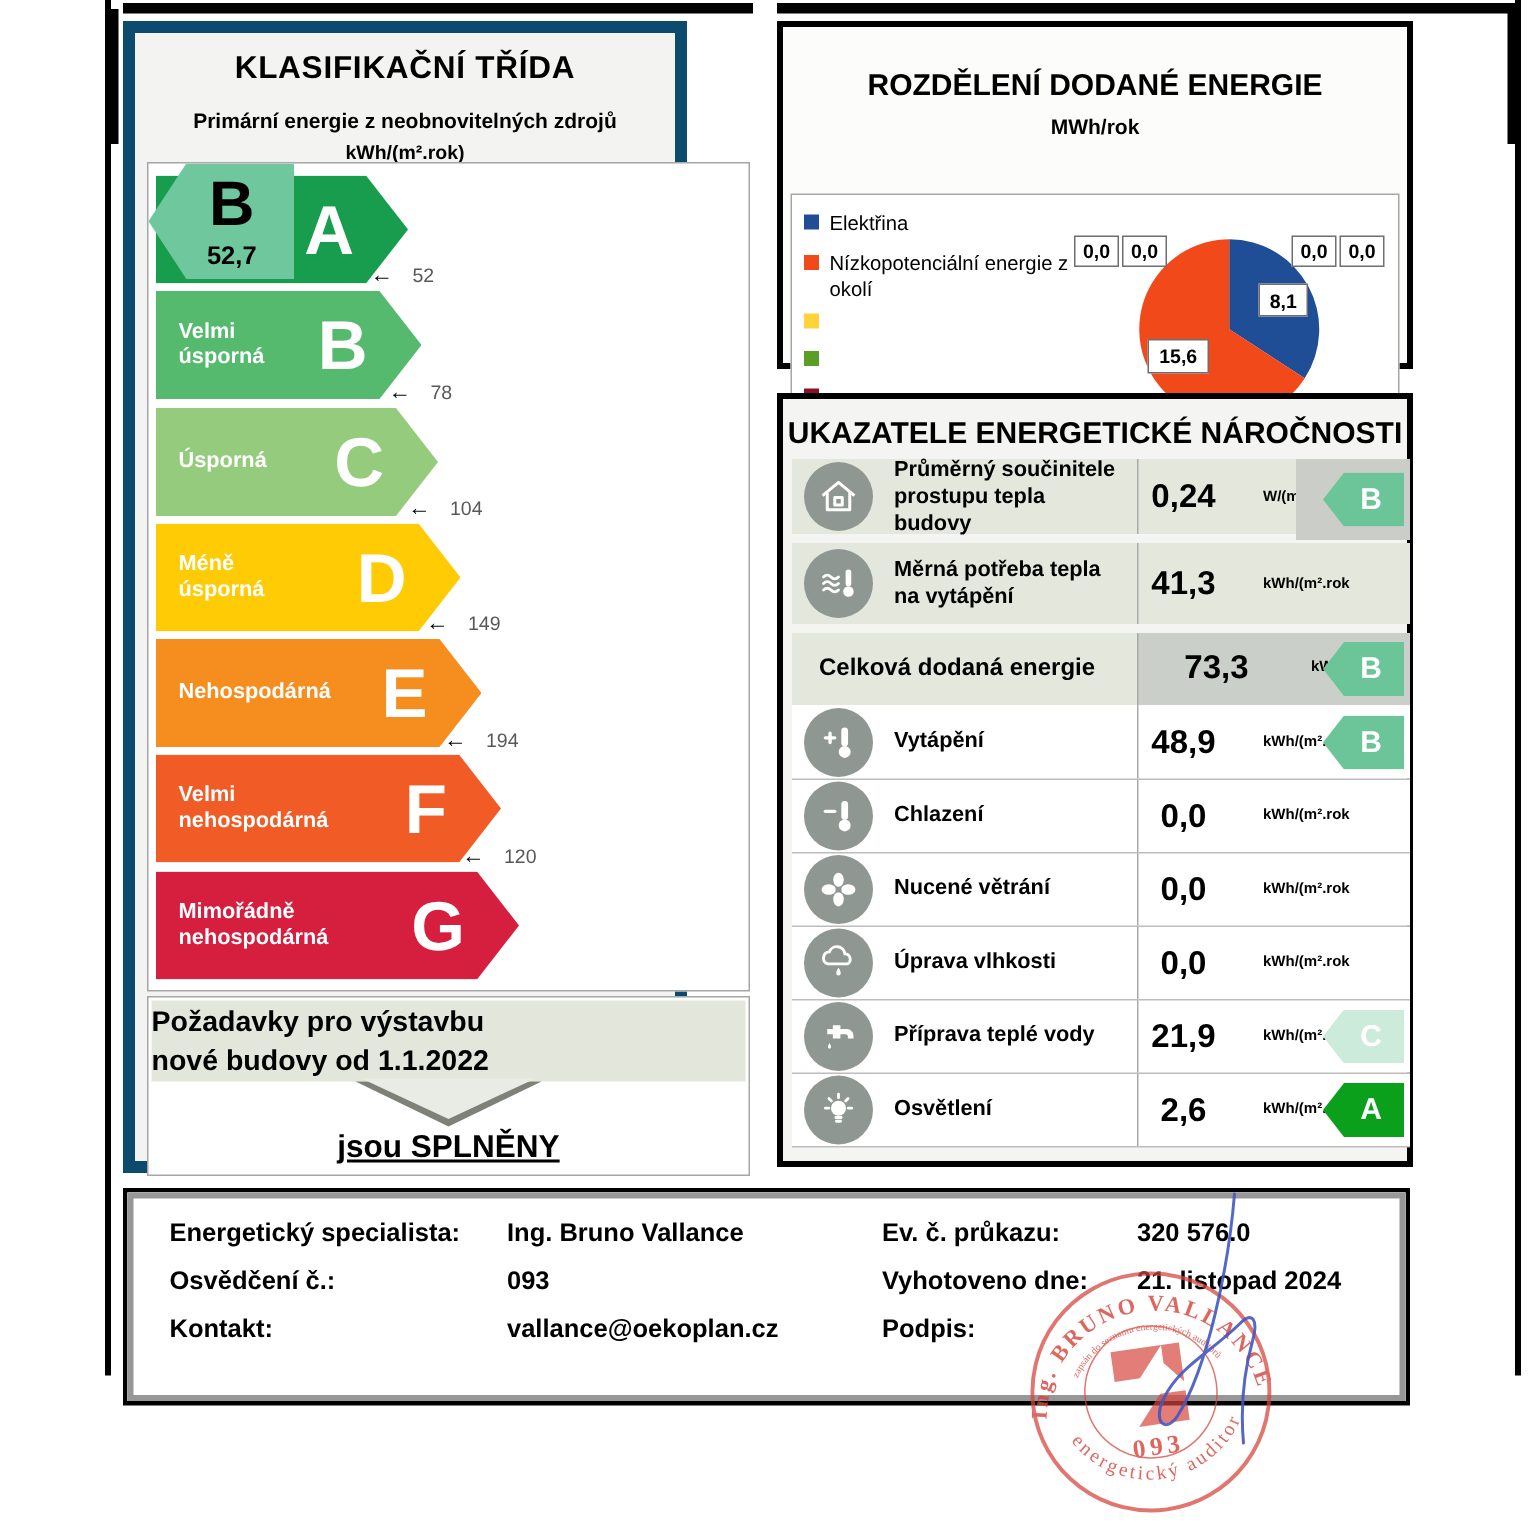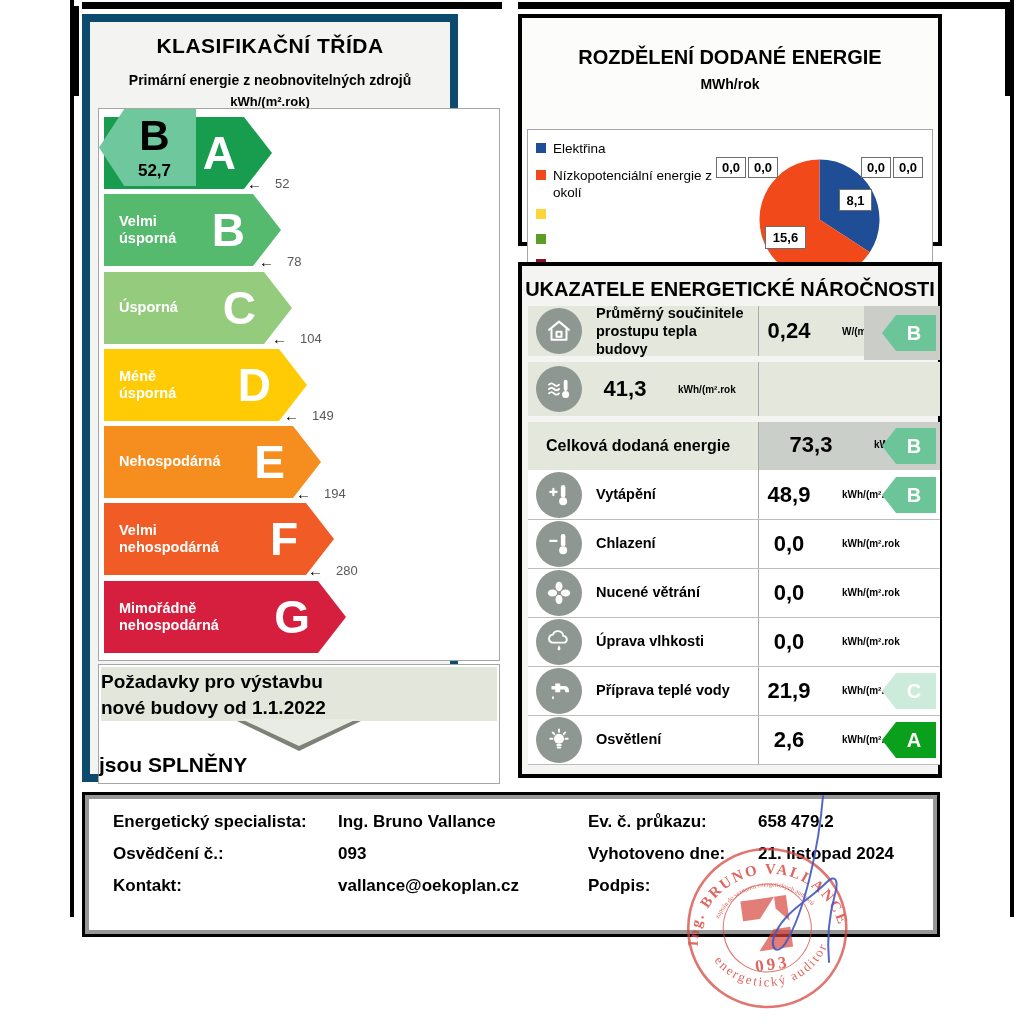--- a/index.html
+++ b/index.html
@@ -24,21 +24,21 @@
   .threshold .num{margin-left:13px;color:#595959;}
   #current-arrow{left:313px;top:102px;width:97px;height:77px;
                  clip-path:polygon(0 50%,26% 0,100% 0,100% 100%,26% 100%);
                  display:flex;flex-direction:column;align-items:center;justify-content:center;color:#000;}
   #current-letter{font-size:42px;font-weight:bold;line-height:1;margin-left:14px;}
   #current-value{font-size:17px;font-weight:bold;margin-top:4px;margin-left:14px;}
   #req-box{left:8px;top:642px;width:402px;height:120px;background:#fff;border:1px solid #A6A6A6;box-sizing:border-box;}
   #req-gray{position:absolute;left:2px;top:2px;width:396px;height:54px;background:#E3E7DB;
             font-weight:bold;font-size:19px;line-height:26px;padding-top:2px;box-sizing:border-box;}
   .tri{position:absolute;width:0;height:0;}
-  #req-result{position:absolute;left:0;top:88px;width:100%;text-align:left;font-weight:bold;font-size:21px;}
+  #req-result{position:absolute;left:0;top:88px;width:100%;text-align:center;font-weight:bold;font-size:21px;text-decoration:underline;}
   
   #pie-panel{left:518px;top:14px;width:424px;height:232px;border:4px solid #000;background:#FCFCFB;box-sizing:border-box;}
   #pie-title{top:28px;font-size:20px;}
   #pie-unit{top:58px;font-size:14px;font-weight:bold;}
   #pie-box{left:5px;top:80px;width:406px;height:140px;background:#fff;border:1px solid #A6A6A6;box-sizing:border-box;margin-top:31px;}
   .legend-item{position:absolute;display:flex;font-size:13.5px;line-height:17px;}
   .legend-swatch{width:10px;height:10px;margin:3px 7px 0 0;flex:none;}
   .legend-text{width:160px;}
   .val-box{position:absolute;border:1px solid #6E6E6E;background:#fff;font-size:13px;font-weight:bold;
            display:flex;align-items:center;justify-content:center;z-index:5;}
@@ -128,21 +128,21 @@
       <div class="threshold" style="left:185px;top:298px;">
           <span class="glyph">←</span>
           <span class="num">149</span>
         </div>
       <div class="threshold" style="left:197px;top:376px;">
           <span class="glyph">←</span>
           <span class="num">194</span>
         </div>
       <div class="threshold" style="left:209px;top:453px;">
           <span class="glyph">←</span>
-          <span class="num">280</span>
+          <span class="num">120</span>
         </div>
 
       <div id="current-arrow" style="background-color: rgb(111, 199, 158);">
         <div id="current-letter">B</div>
         <div id="current-value">52,7</div>
       </div>
     </div>
 
     <div class="abs" id="req-box">
       <div id="req-gray">
@@ -217,20 +217,21 @@
     <div class="ind-row rowbg" style="top:96px;height:54px;">
       <span class="icon-circle">
         <svg width="30" height="30" viewBox="0 0 24 24" fill="none" stroke="#fff" stroke-width="1.5" stroke-linecap="round">
             <path d="M4 8.5 q2 -2 4 0 t4 0"></path>
             <path d="M4 12 q2 -2 4 0 t4 0"></path>
             <path d="M4 15.5 q2 -2 4 0 t4 0"></path>
             <rect x="15.8" y="4.5" width="3" height="9" rx="1.5" fill="#fff" stroke="none"></rect>
             <circle cx="17.3" cy="16.3" r="2.8" fill="#fff" stroke="none"></circle>
           </svg>
       </span>
+      <div class="ind-label">Měrná potřeba tepla na vytápění</div>
       <div class="ind-value">41,3</div>
       <div class="ind-unit">kWh/(m².rok</div>
       <div class="vdiv"></div>
     </div>
 
     <div class="ind-row" style="top:156px;height:48px;background:#E4E8DC;">
       <div class="ind-label" style="width:196px;font-size:16px;padding-left:18px;">Celková dodaná energie</div>
       <div style="position:absolute;left:230px;top:0;right:0;bottom:0;background:#CBCFC9;"></div>
       <div class="ind-value" style="position:absolute;left:240px;top:10px;">73,3</div>
       <div class="ind-unit" style="position:absolute;left:336px;top:17px;">kWh/(m².rok</div>
@@ -335,21 +336,21 @@
 
   <div id="footer" class="abs">
     <div id="footer-inner">
       <div class="f-label" style="left:24px;top:13px;">Energetický specialista:</div>
       <div class="f-label" style="left:249px;top:13px;">Ing. Bruno Vallance</div>
       <div class="f-label" style="left:24px;top:45px;">Osvědčení č.:</div>
       <div class="f-label" style="left:249px;top:45px;">093</div>
       <div class="f-label" style="left:24px;top:77px;">Kontakt:</div>
       <div class="f-label" style="left:249px;top:77px;">vallance@oekoplan.cz</div>
       <div class="f-label" style="left:499px;top:13px;">Ev. č. průkazu:</div>
-      <div class="f-label" style="left:669px;top:13px;">658 479.2</div>
+      <div class="f-label" style="left:669px;top:13px;">320 576.0</div>
       <div class="f-label" style="left:499px;top:45px;">Vyhotoveno dne:</div>
       <div class="f-label" style="left:669px;top:45px;">21. listopad 2024</div>
       <div class="f-label" style="left:499px;top:77px;">Podpis:</div>
     </div>
   </div>
 
   <svg id="stamp-svg" width="214" height="196" viewBox="0 0 214 196">
     <g stroke="#D8453C" fill="none" opacity="0.9">
       <circle cx="107" cy="100" r="79" stroke-width="2.6"></circle>
       <circle cx="107" cy="100" r="44" stroke-width="1"></circle>

